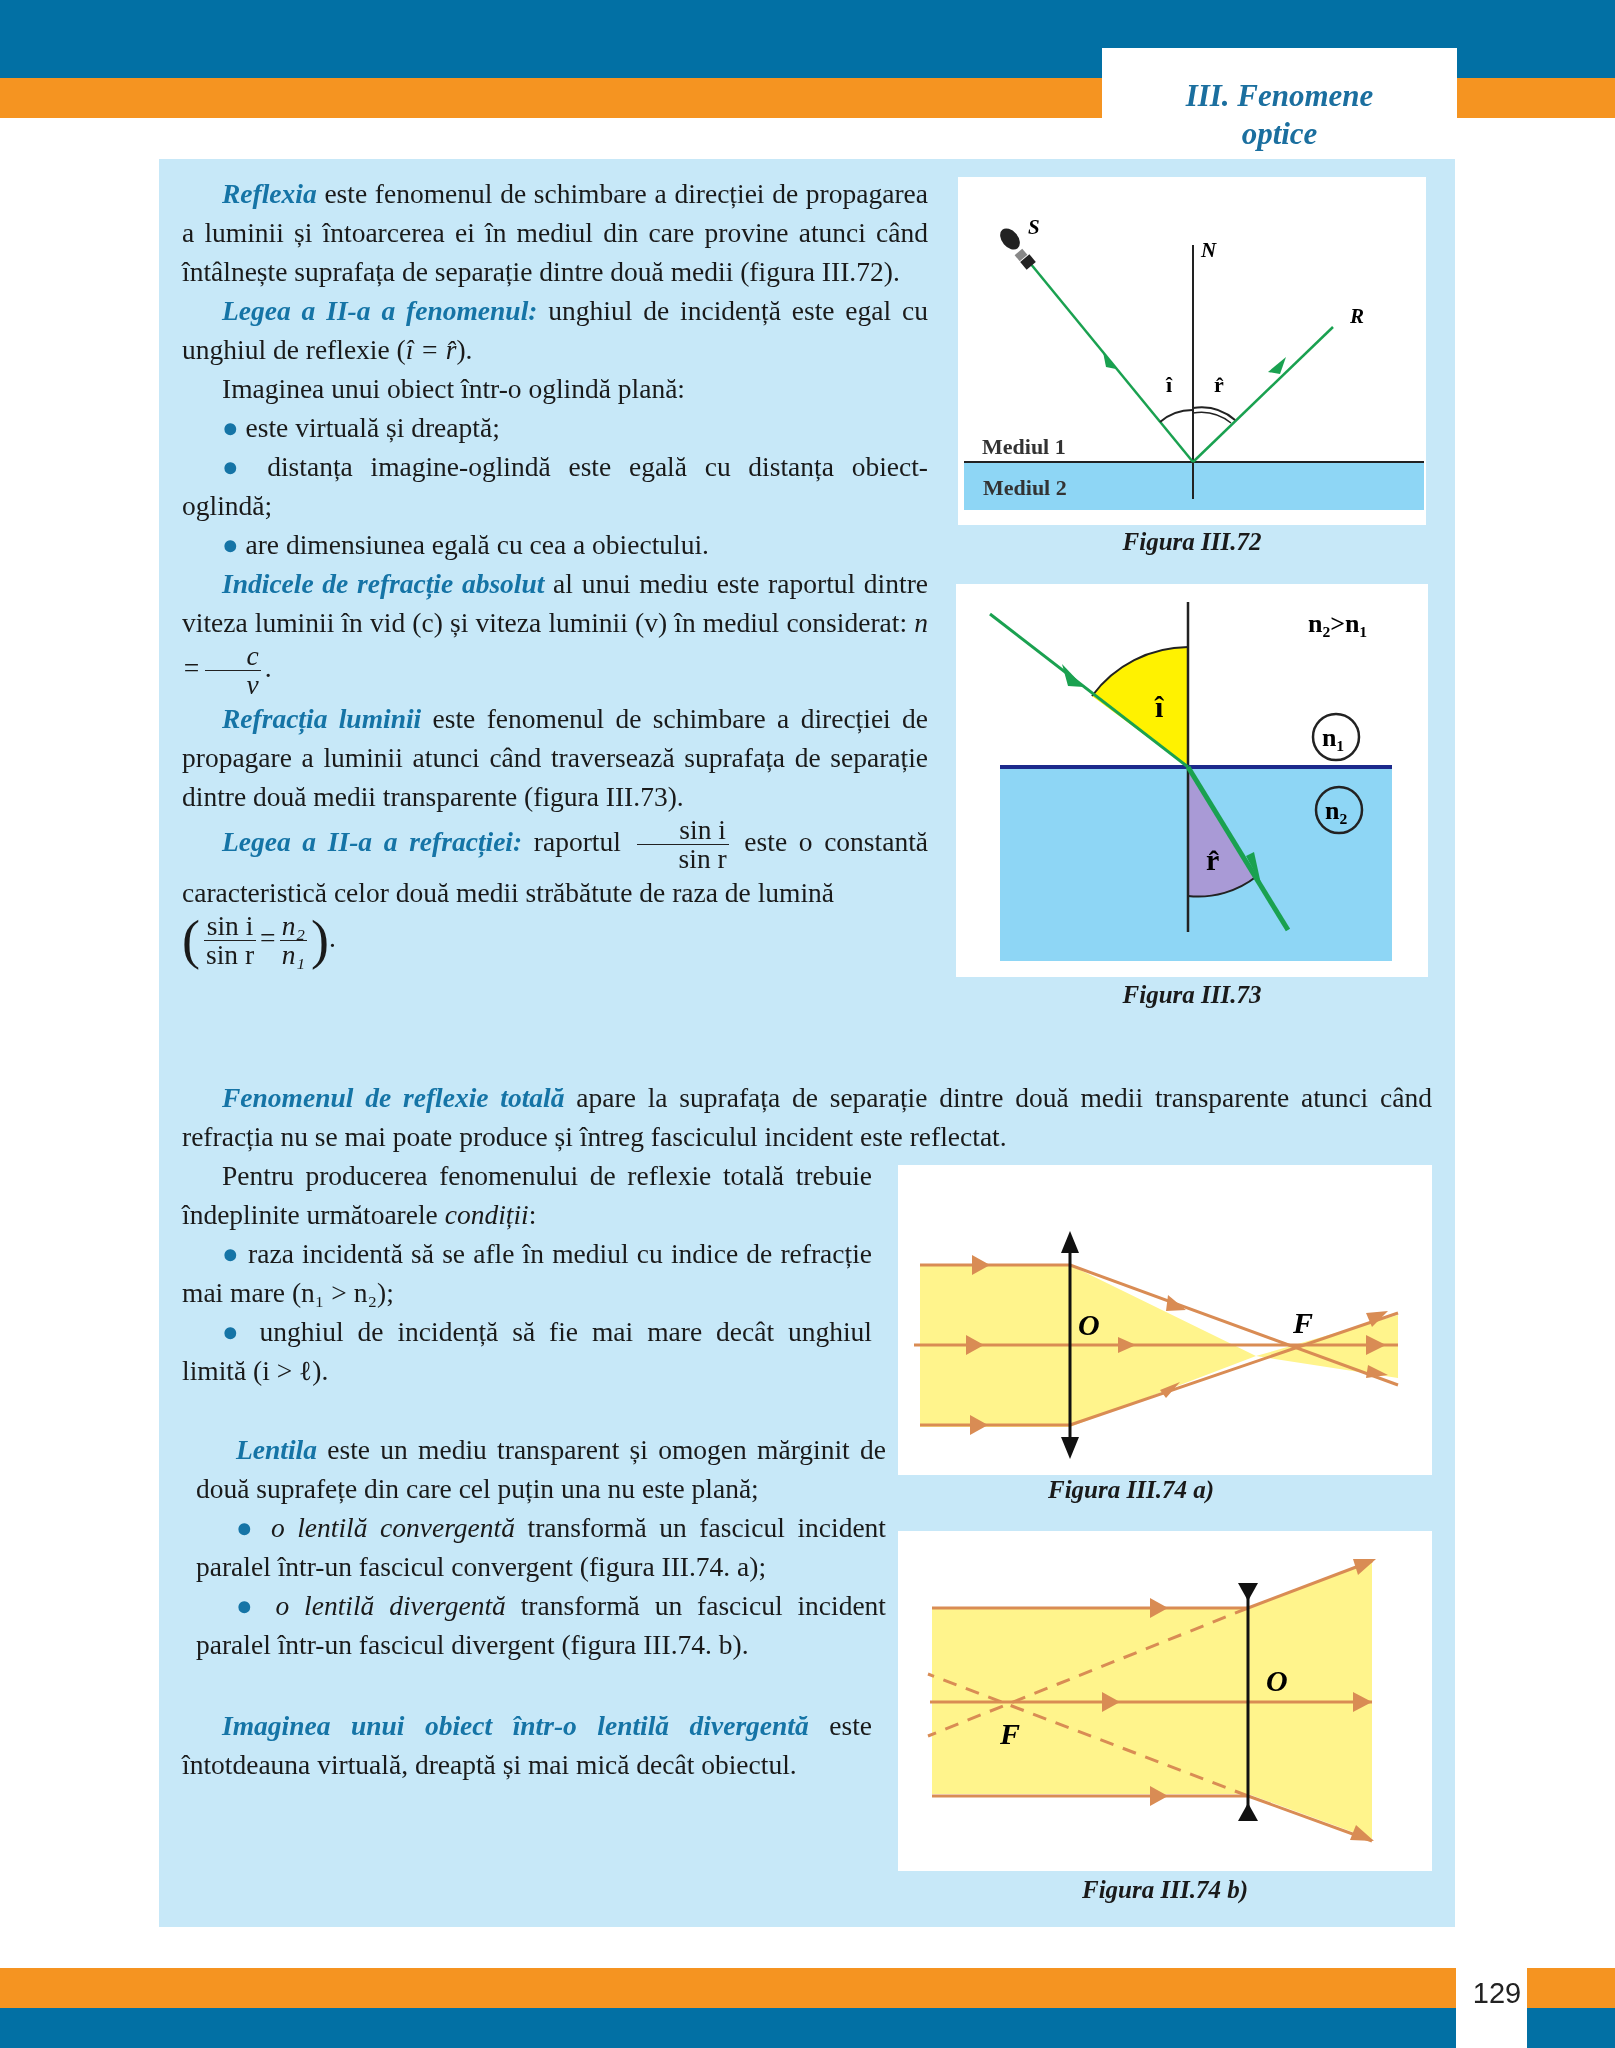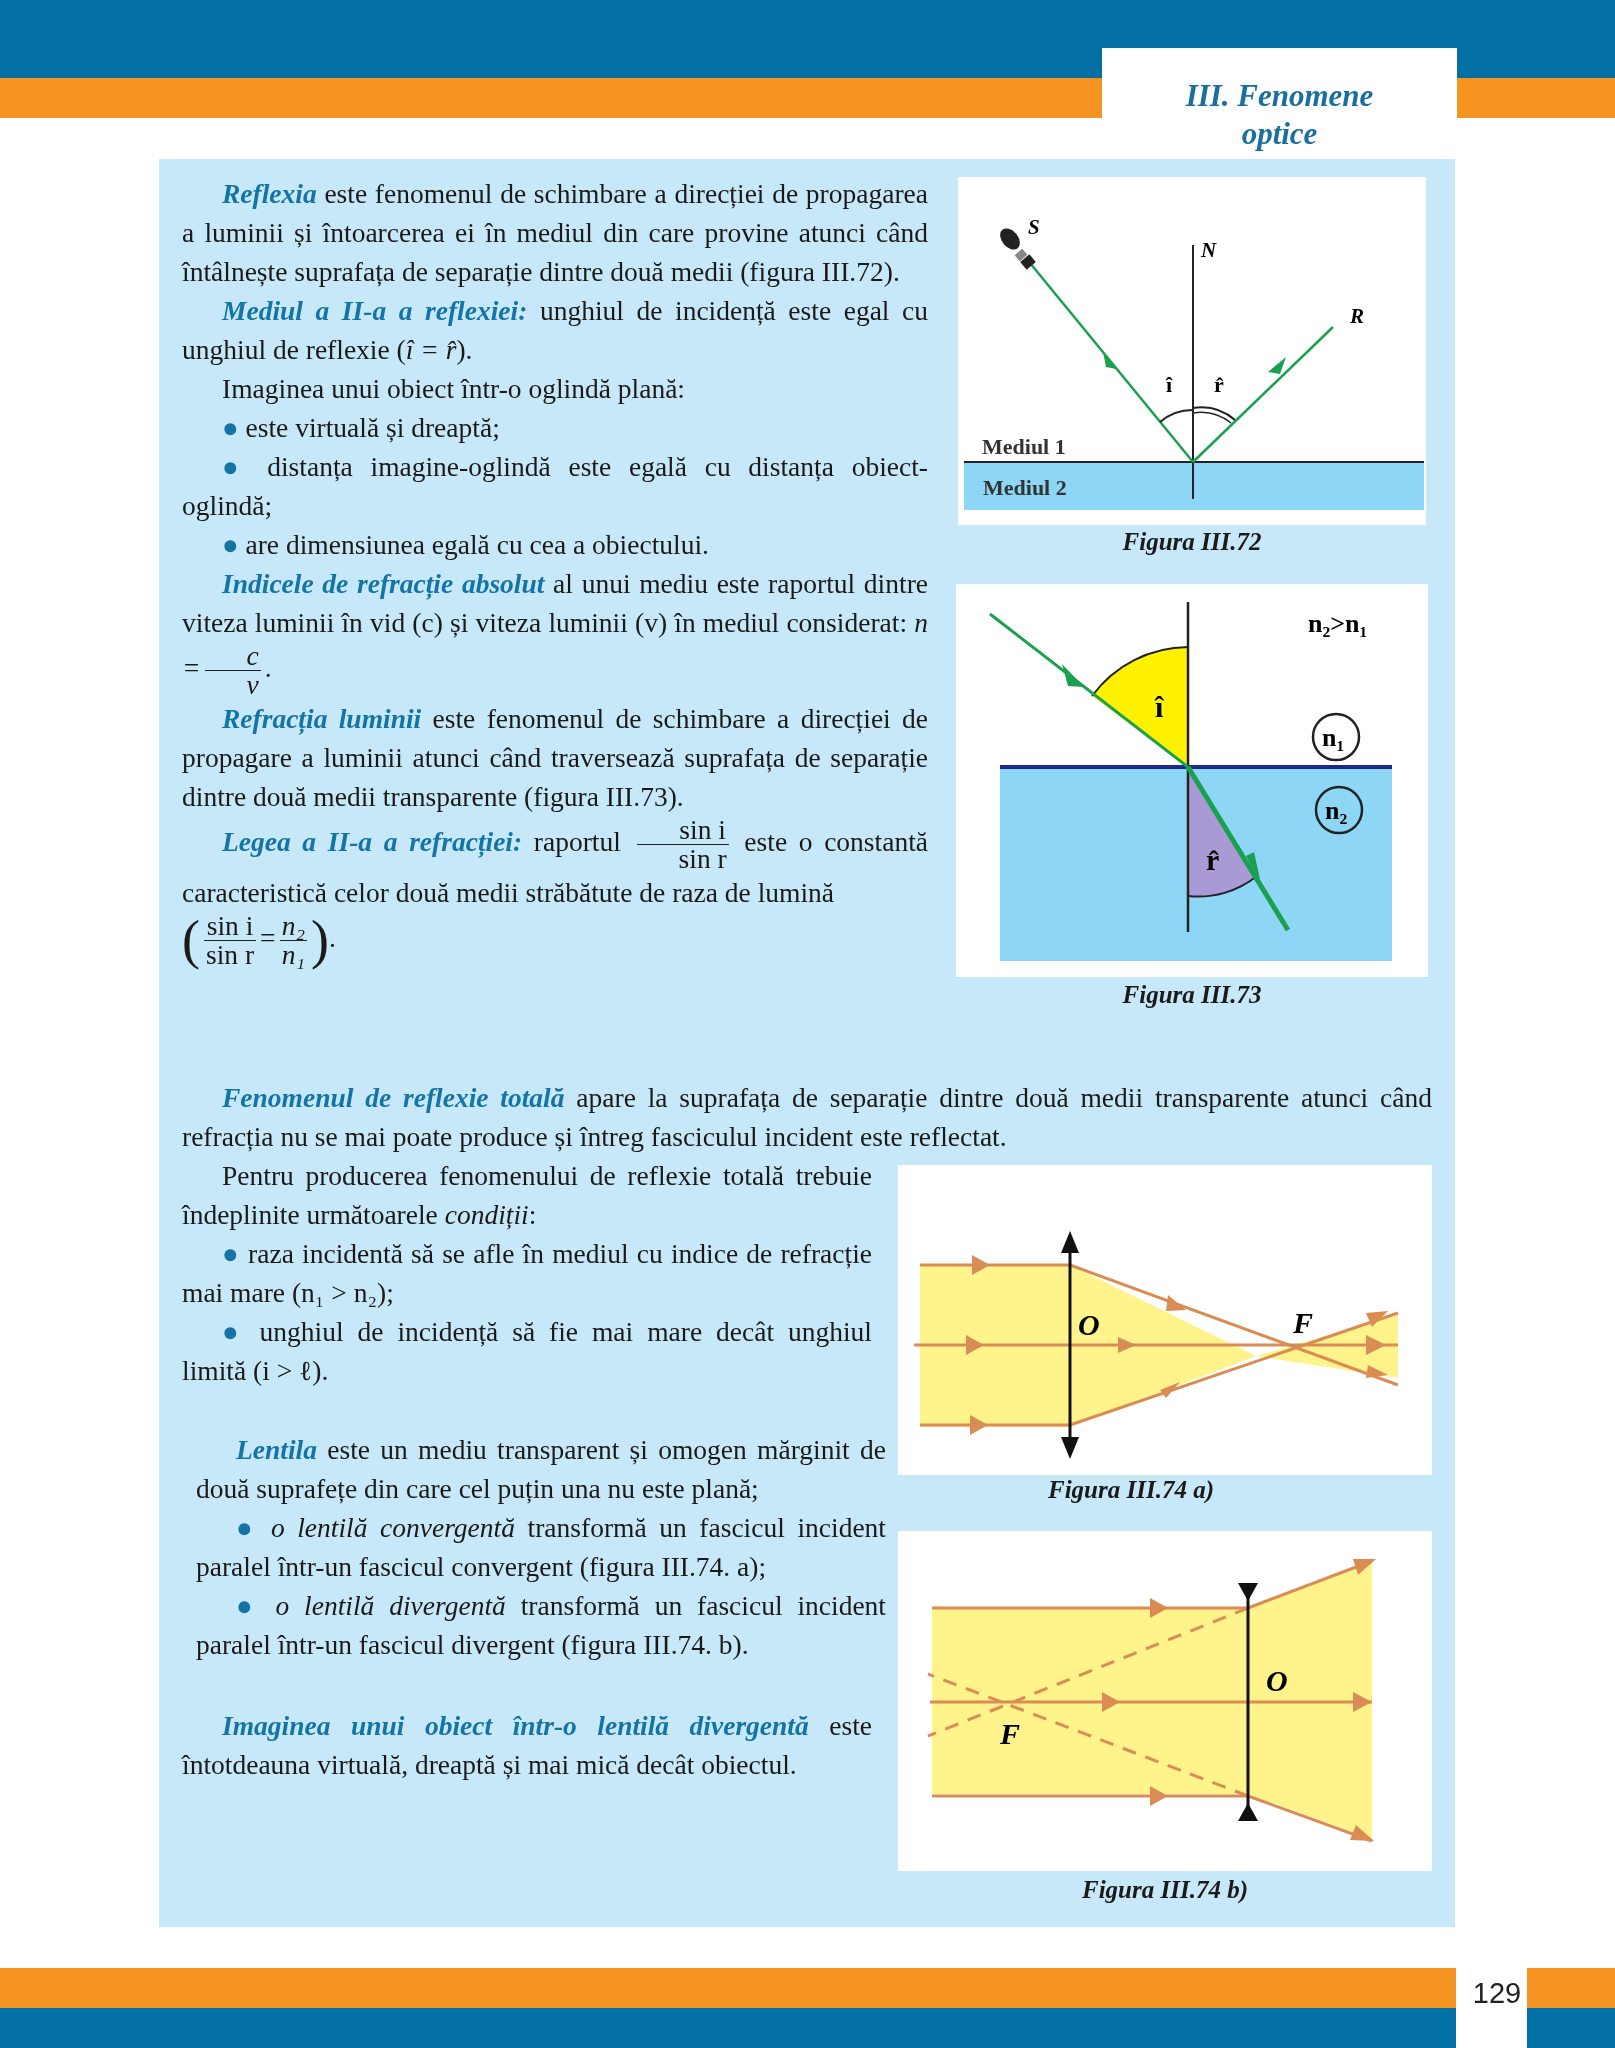--- a/index.html
+++ b/index.html
@@ -43,21 +43,21 @@
 <div class="bar bot-orange"></div>
 <div class="bar bot-blue"></div>
 <div class="page-box">
   <div class="page-num">129</div>
 </div>
 
 <div class="panel"></div>
 
 <div class="txt" style="left:182px; top:174px; width:746px;">
   <p class="ind"><span class="kw">Reflexia</span><span> este fenomenul de schimbare a direcției de propagarea a luminii și întoarcerea ei în mediul din care provine atunci când întâlnește suprafața de separație dintre două medii (figura III.72).</span></p>
-  <p class="ind"><span class="kw">Mediul a II-a a reflexiei:</span><span> unghiul de incidență este egal cu unghiul de reflexie (</span><span class="it">î = r̂</span><span>).</span></p>
+  <p class="ind"><span class="kw">Legea a II-a a fenomenul:</span><span> unghiul de incidență este egal cu unghiul de reflexie (</span><span class="it">î = r̂</span><span>).</span></p>
   <p class="ind">Imaginea unui obiect într-o oglindă plană:</p>
   <p class="ind"><span class="bul">●</span> <span>este virtuală și dreaptă;</span></p>
   <p class="ind"><span class="bul">●</span> <span>distanța imagine-oglindă este egală cu distanța obiect-oglindă;</span></p>
   <p class="ind"><span class="bul">●</span> <span>are dimensiunea egală cu cea a obiectului.</span></p>
   <p class="ind" style="line-height:39px;"><span class="kw">Indicele de refracție absolut</span><span> al unui mediu este raportul dintre viteza luminii în vid (c) și viteza luminii (v) în mediul considerat: </span><span class="it">n =</span><span class="frac it"><span class="num">c</span><span class="den">v</span></span><span>.</span></p>
   <p class="ind"><span class="kw">Refracția luminii</span><span> este fenomenul de schimbare a direcției de propagare a luminii atunci când traversează suprafața de separație dintre două medii transparente (figura III.73).</span></p>
   <p class="ind"><span class="kw">Legea a II-a a refracției:</span><span> raportul </span><span class="frac"><span class="num">sin i</span><span class="den">sin r</span></span><span> este o constantă caracteristică celor două medii străbătute de raza de lumină</span></p>
   <p><span class="paren">(</span><span class="frac"><span class="num">sin i</span><span class="den">sin r</span></span><span>=</span><span class="frac it"><span class="num">n₂</span><span class="den">n₁</span></span><span class="paren">)</span><span>.</span></p>
 </div>
 

